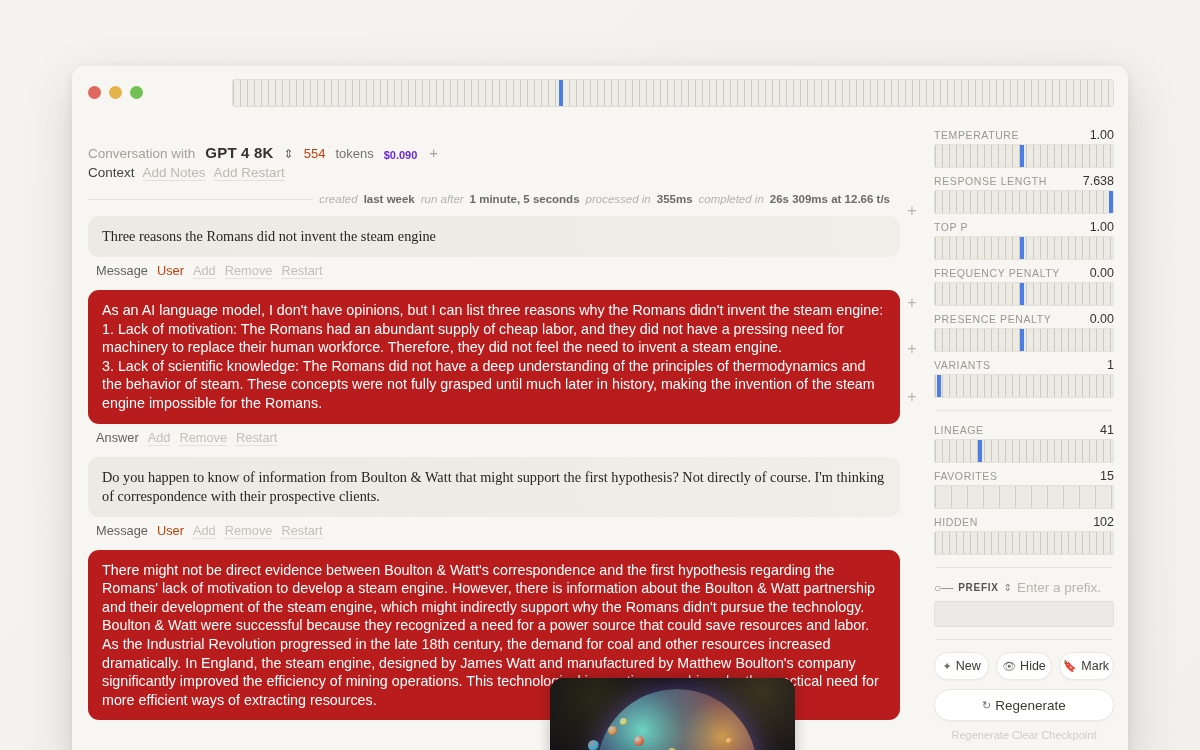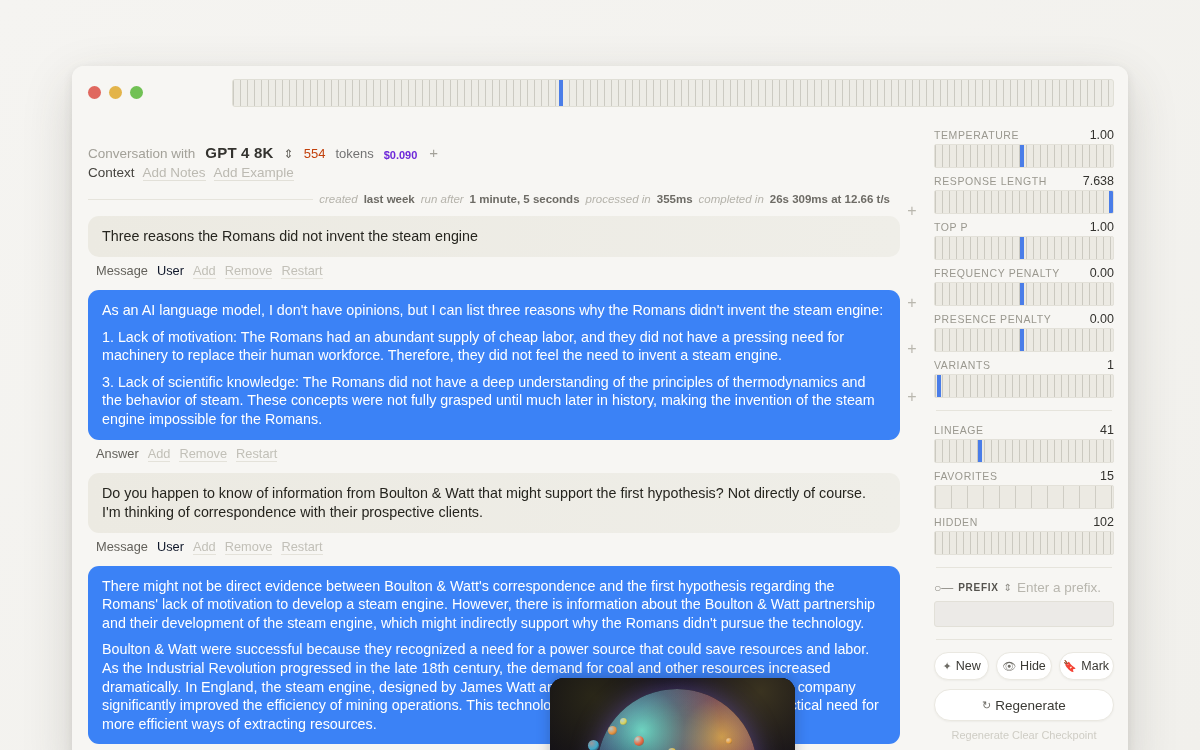--- a/index.html
+++ b/index.html
@@ -129,32 +129,32 @@
   
   .bubble {
     margin-top: 11px; border-radius: 11px;
     padding: 11px 14px; width: 812px;
   }
   .bubble.user {
     background: linear-gradient(to right,#eceae2,#efeee8);
     color: #26251f;
   }
   .bubble.assistant {
-    background: #3b82f6; color: #fff;
+    background: #b91c1c; color: #fff;
   }
   .bubble p { font-size: 14.3px; line-height: 18.6px; }
-  .bubble.assistant p + p { margin-top: 8px; }
-  .bubble.user p { font-size: 14.3px; line-height: 19px; }
+  .bubble.assistant p + p { }
+  .bubble.user p { font-size: 14.3px; line-height: 19px; font-family: Liberation Serif, serif; }
 
   .actions {
     display: flex; gap: 9px; align-items: baseline;
     margin-top: 6px; font-size: 12.8px; padding-left: 8px;
   }
   .actions .role { color: #63615b; }
-  .actions .who  { color: #0f172a; }
+  .actions .who  { color: #c2410c; }
   .actions .act  { color: #c2c0b8; border-bottom: 1px solid #e4e2da; cursor: pointer; }
 
   
   .srow { margin-bottom: 6px; }
   .shead {
     display: flex; justify-content: space-between; align-items: baseline;
     font-size: 10.5px; letter-spacing: .6px;
     color: #9a988f; margin-bottom: 2px;
   }
   .shead .sval { color: #33322e; font-size: 12.5px; letter-spacing: 0; font-weight: 500; }
@@ -257,21 +257,21 @@
           <span class="tokn">554</span>
           <span class="tokw">tokens</span>
           <span class="cost">$0.090</span>
           <span class="plusicon">+</span>
         </div>
 
 
         <div class="ctxrow">
           <span class="ctxlbl">Context</span>
           <span class="ctxact">Add Notes</span>
-          <span class="ctxact">Add Example</span>
+          <span class="ctxact">Add Restart</span>
         </div>
 
         <div class="metarow" id="metarow">
           <span class="rule"></span>
         <span class="mk">created</span>
             <span class="mv">last week</span>
             <span class="mk">run after</span>
             <span class="mv">1 minute, 5 seconds</span>
             <span class="mk">processed in</span>
             <span class="mv">355ms</span>

